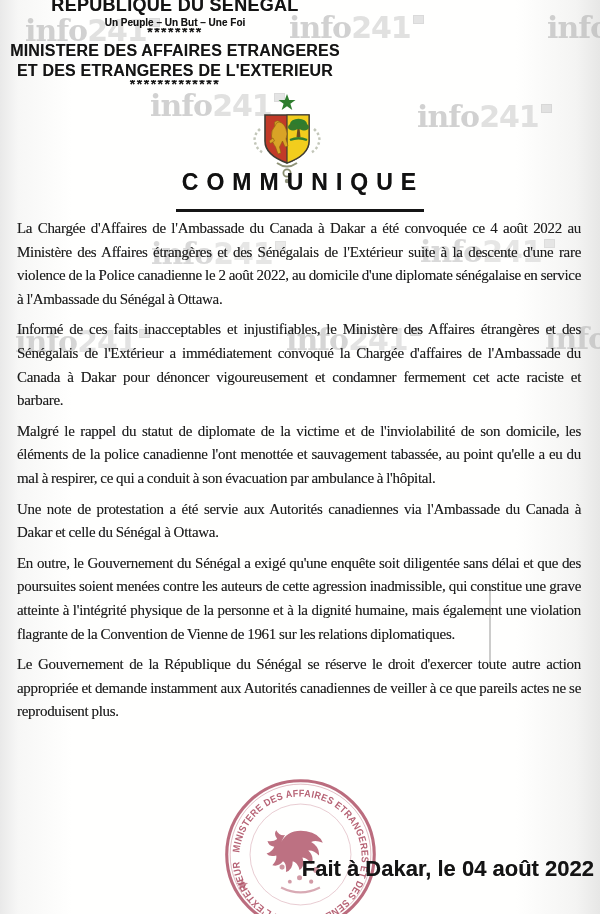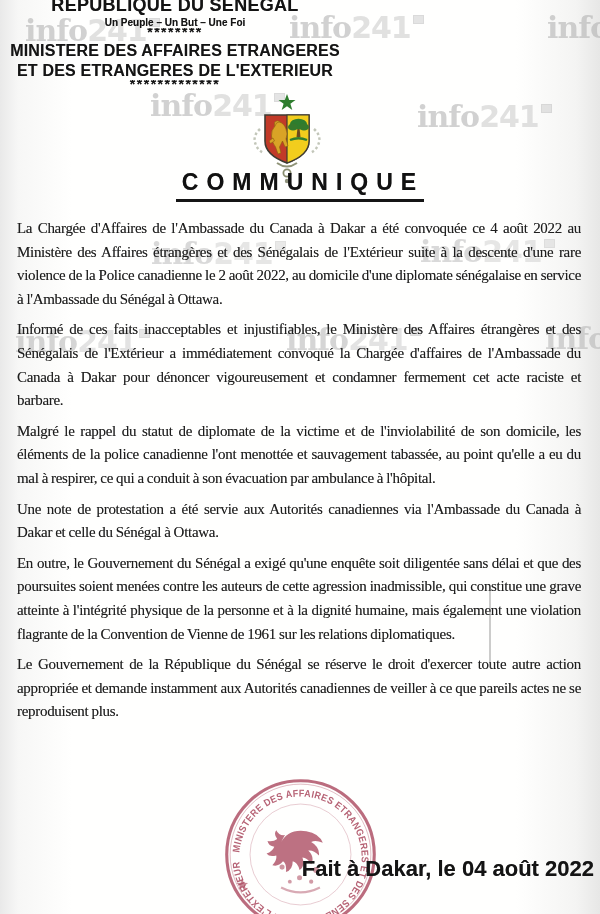--- a/index.html
+++ b/index.html
@@ -32,21 +32,21 @@
   .hdr .stars    { font-size:14px; line-height:9px; letter-spacing:1.5px; height:11px; overflow:hidden; }
   .hdr .ministry { font-size:16px; line-height:19.5px; letter-spacing:.2px; margin-top:2px; }
   .hdr .ministry + .ministry { margin-top:0; }
 
   
   .arms { position:absolute; left:232px; top:93px; width:110px; height:96px; }
 
   
   .title { position:absolute; top:169px; left:0; width:100%; text-align:center; }
   .title span { display:inline-block; font-size:23px; font-weight:bold; letter-spacing:8px;
-                padding:0 0 3px 6px; border-bottom:3.5px solid #151515; color:#111;
+                padding:0 0 13px 6px; border-bottom:3.5px solid #151515; color:#111;
                 text-shadow:0 0 .6px rgba(20,20,20,.5); }
 
   
   .body { position:absolute; top:217px; left:17px; width:564px;
           font-size:15px; line-height:23.6px; text-align:justify;
           letter-spacing:-.3px; word-spacing:-.4px;
           text-shadow:0 0 .6px rgba(25,25,25,.45);font-family:Liberation Serif, serif; }
   .body p { margin-bottom:7px; }
 
   

